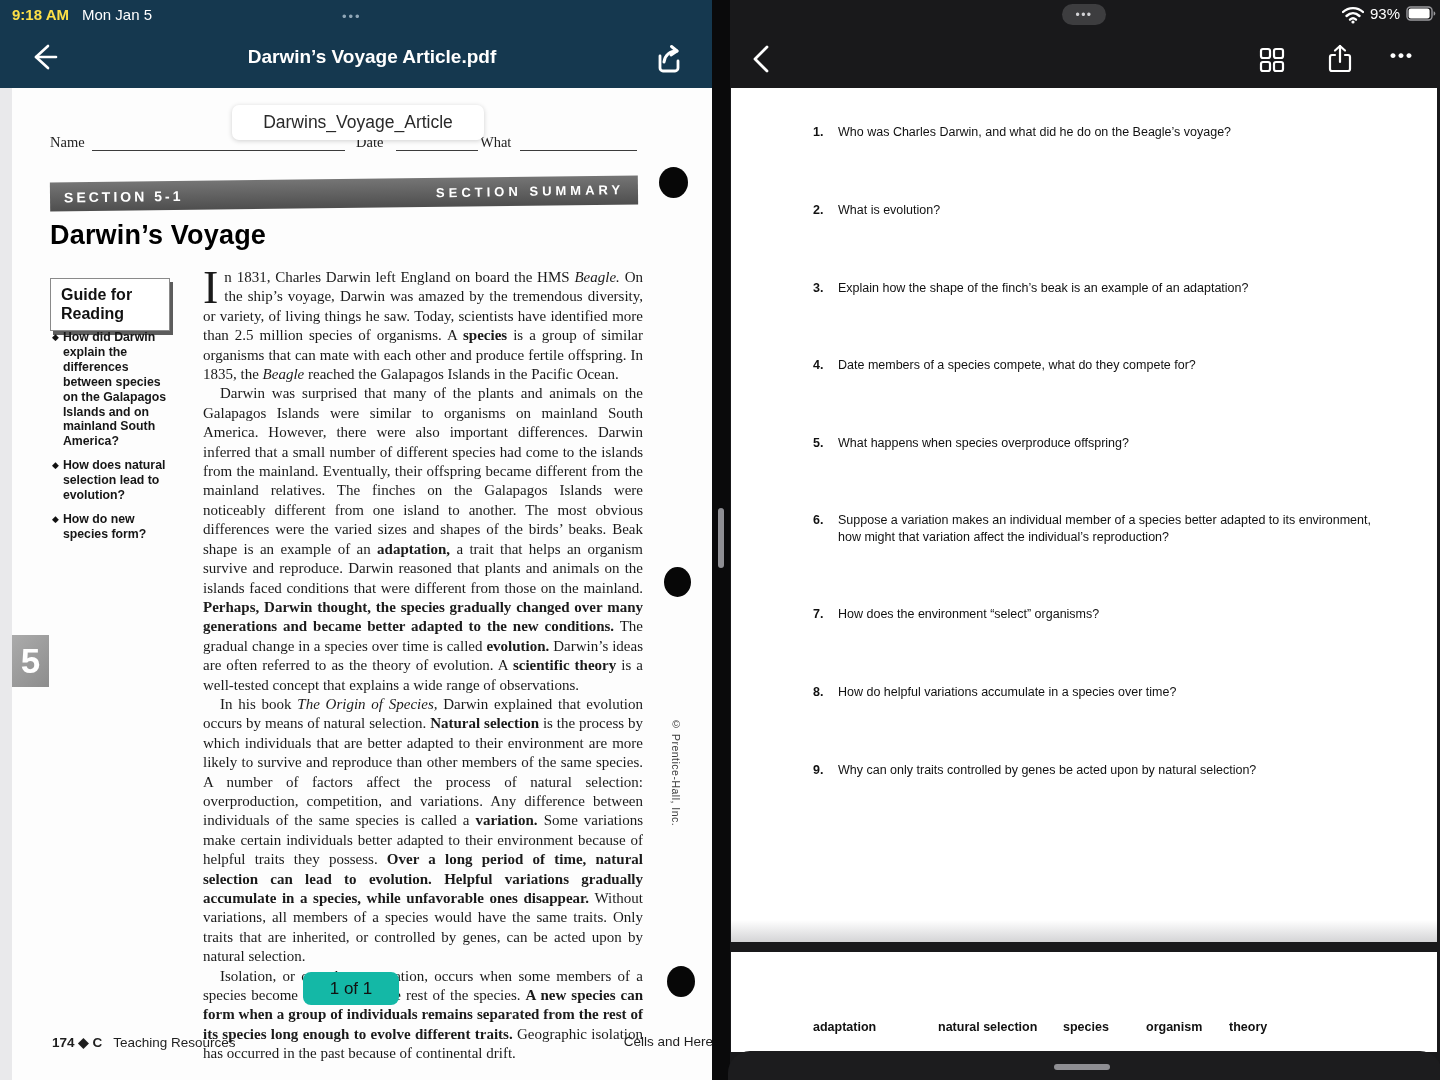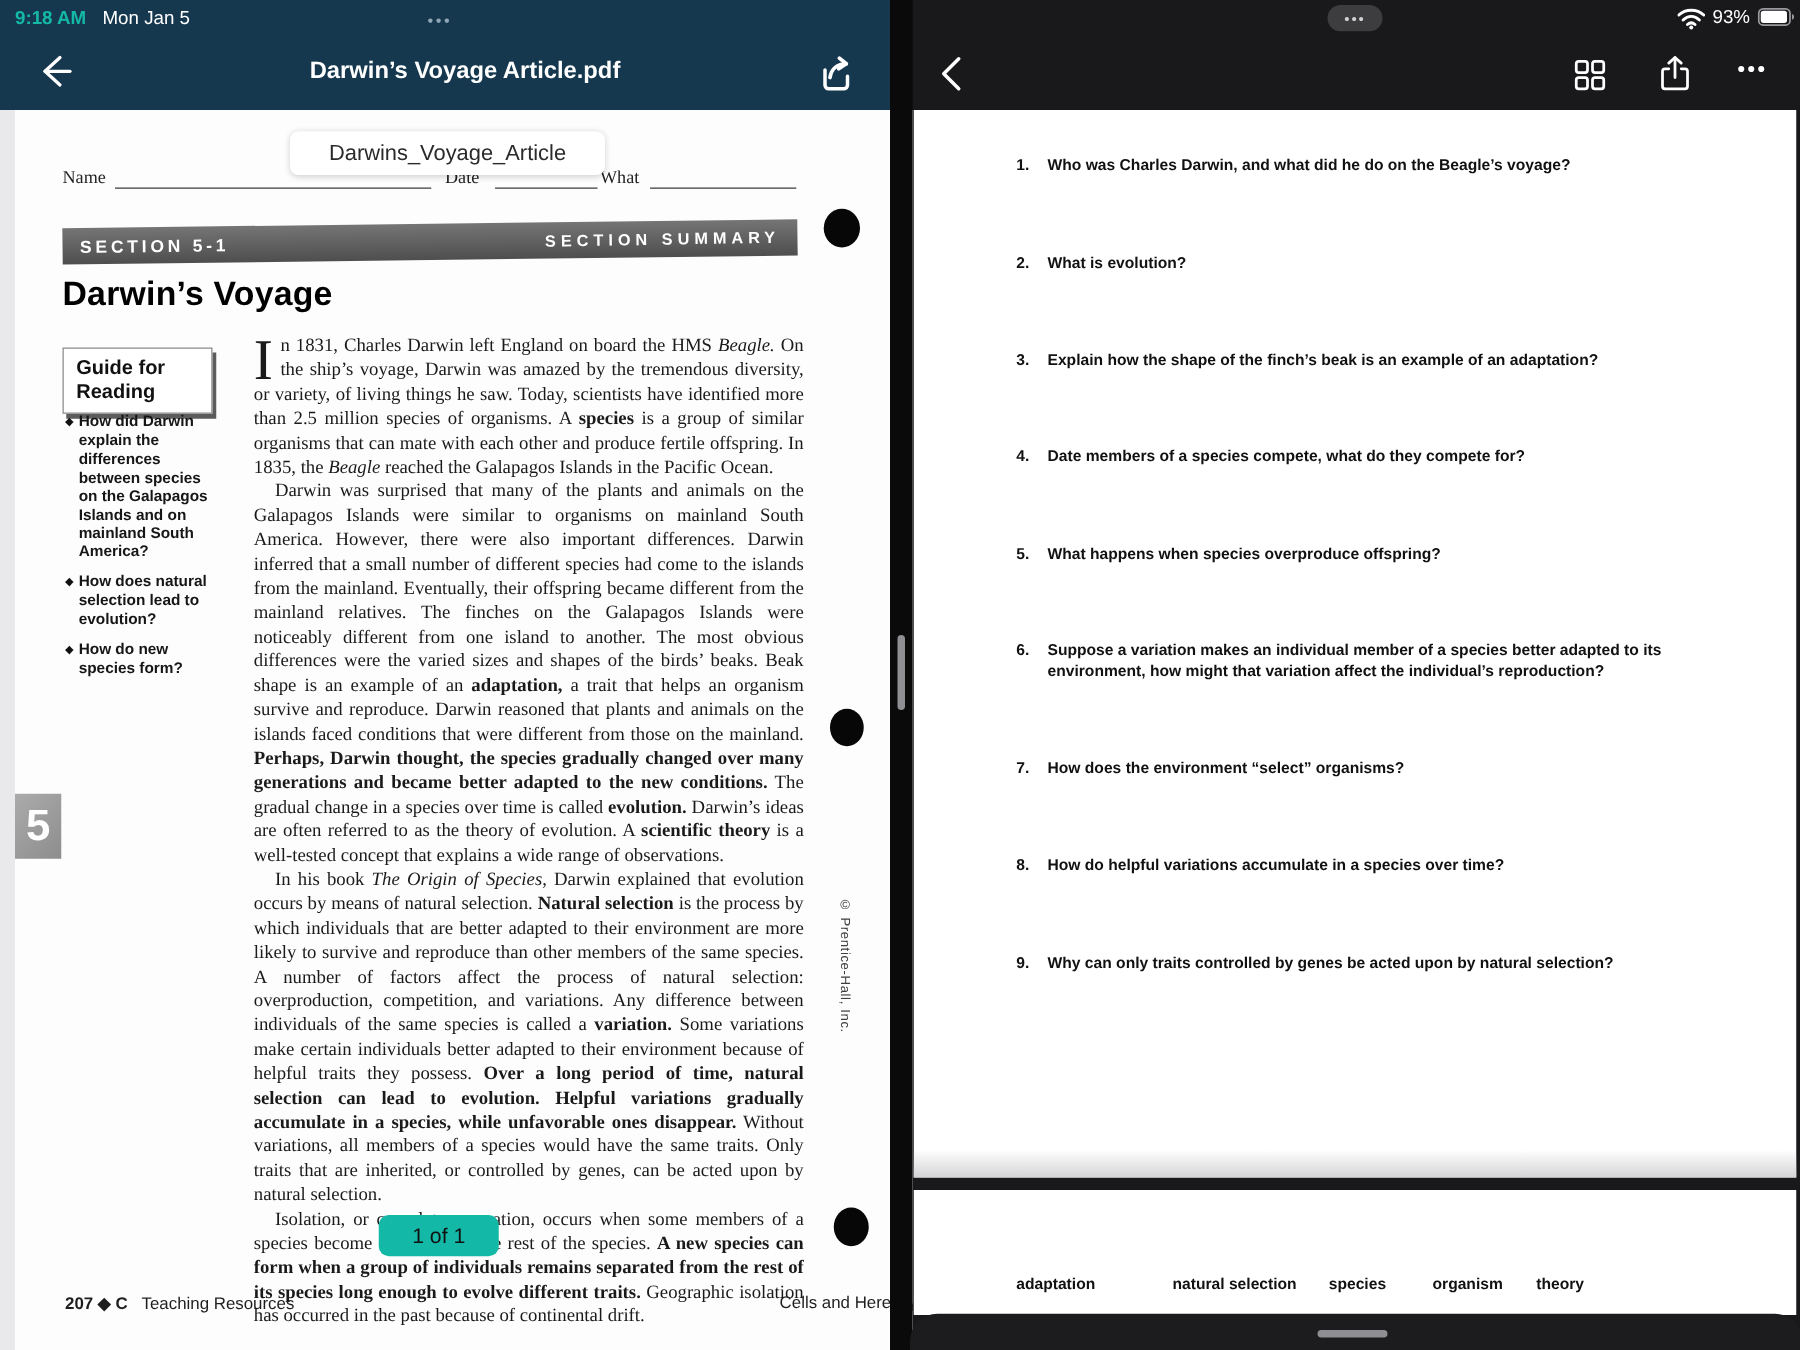--- a/index.html
+++ b/index.html
@@ -3,21 +3,21 @@
 <meta charset="utf-8">
 <style>
   * { margin:0; padding:0; box-sizing:border-box; }
   html,body { width:1440px; height:1080px; overflow:hidden; background:#000; }
   body { font-family:"Liberation Sans", sans-serif; position:relative; }
 
   
   .left-pane { position:absolute; left:0; top:0; width:712px; height:1080px; background:#e9e9eb; }
   .lp-header { position:absolute; left:0; top:0; width:712px; height:88px; background:#15384f; }
   .lp-status { position:absolute; left:0; top:0; width:712px; height:30px; }
-  .lp-time { position:absolute; left:12px; top:6px; color:#14b8a6; font-size:15px; font-weight:700; }
+  .lp-time { position:absolute; left:12px; top:6px; color:#fde047; font-size:15px; font-weight:700; }
   .lp-date { position:absolute; left:82px; top:6px; color:#fff; font-size:15px; font-weight:400; }
   .lp-status-dots { position:absolute; left:342px; top:9px; color:#8fa6b6; font-size:13px; letter-spacing:2px; }
   .lp-back { position:absolute; left:26px; top:40px; width:36px; height:36px; color:#fff; cursor:pointer; }
   .lp-title { position:absolute; left:0; top:46px; width:744px; text-align:center; color:#fff; font-size:19px; font-weight:700; }
   .lp-share { position:absolute; left:650px; top:40px; width:38px; height:38px; cursor:pointer; }
 
   .lp-page { position:absolute; left:12px; top:88px; width:768px; height:992px; background:#fdfdfd; }
 
   .float-label { position:absolute; left:220px; top:17px; width:252px; height:35px; background:#fff;
     border-radius:7px; box-shadow:0 1px 5px rgba(0,0,0,0.18); display:flex; align-items:center; justify-content:center;
@@ -83,21 +83,21 @@
   .rp-backchevron { position:absolute; left:18px; top:13px; width:30px; height:32px; cursor:pointer; }
   .rp-grid-icon { position:absolute; left:528px; top:16px; width:28px; height:28px; cursor:pointer; }
   .rp-share-icon { position:absolute; left:596px; top:14px; width:28px; height:30px; cursor:pointer; }
   .rp-more { position:absolute; left:660px; top:16px; color:#fff; font-size:17px; letter-spacing:2px; font-weight:700; cursor:pointer; }
 
   .rp-page1 { position:absolute; left:1px; top:88px; width:706px; height:854px; background:#fff; }
   .rp-page1-shadow { position:absolute; left:0; bottom:0; width:100%; height:22px;
     background:linear-gradient(180deg,rgba(255,255,255,0),#d4d4d6); }
   .question { position:absolute; left:82px; display:flex; }
   .q-num { width:25px; flex:0 0 auto; font-size:12.5px; font-weight:700; color:#111; line-height:17px; }
-  .q-text { width:552px; font-size:12.5px; font-weight:700; color:#111; line-height:17px; }
+  .q-text { width:552px; font-size:12.5px; font-weight:400; color:#111; line-height:17px; }
 
   .rp-page2 { position:absolute; left:1px; top:952px; width:706px; height:100px; background:#fff; }
   .wb-item { position:absolute; top:68px; font-size:12.5px; font-weight:700; color:#111; }
 
   .rp-bottom-bar { position:absolute; left:-2px; top:1051px; width:714px; height:29px; background:#1c1c1e;
     border-radius:22px 22px 0 0; }
   .rp-bottom-handle { position:absolute; left:326px; top:13px; width:56px; height:6px; background:#8e8e93; border-radius:3px; cursor:pointer; }
 
   svg { display:block; }
 </style>
@@ -173,21 +173,21 @@
 
     <div class="copyright">© Prentice-Hall, Inc.</div>
 
     <div class="hole-dot dot1"></div>
     <div class="hole-dot dot2"></div>
     <div class="hole-dot dot3"></div>
 
     <div class="chapter-tab">5</div>
 
     <div class="pg-footer-left">
-      <b>207 ◆ C</b>&nbsp;&nbsp;
+      <b>174 ◆ C</b>&nbsp;&nbsp;
       <span>Teaching Resources</span>
     </div>
     <div class="pg-footer-right">Cells and Heredity</div>
   </div>
 
   <div class="page-pill">1 of 1</div>
 </div>
 
 <div class="divider">
   <div class="divider-handle"></div>

